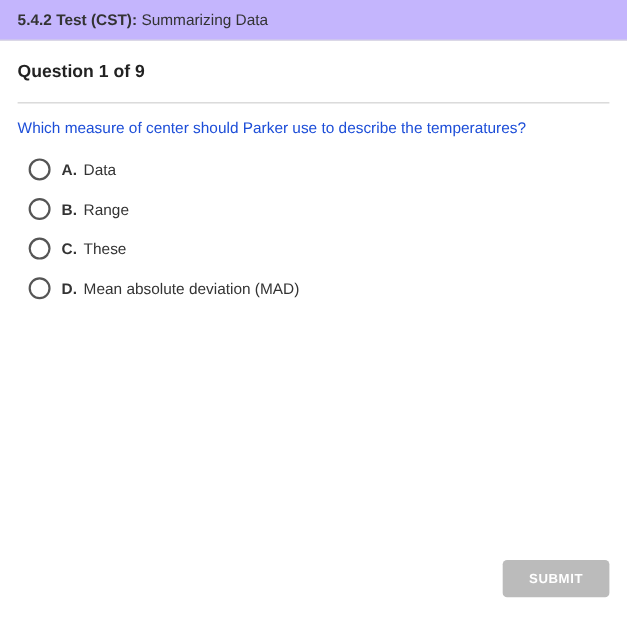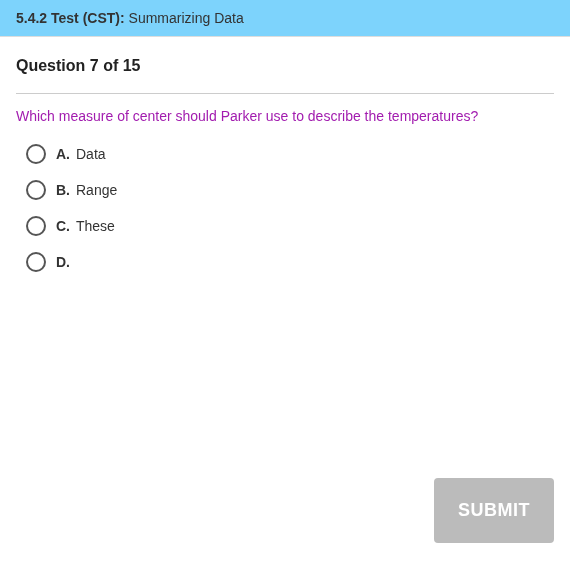--- a/index.html
+++ b/index.html
@@ -10,21 +10,21 @@
 
     body {
       width: 570px;
       height: 563px;
       font-family: Arial, sans-serif;
       background: #fff;
       overflow: hidden;
     }
 
     .header {
-      background: #7dd3fc;
+      background: #c4b5fd;
       border-bottom: 1px solid #ddd;
       padding: 10px 16px;
       font-size: 14px;
       color: #333;
     }
 
     .header-title-label {
       font-weight: bold;
     }
 
@@ -46,21 +46,21 @@
     .question-text {
       font-size: 14px;
       color: #333;
       margin-left: 36px;
       margin-bottom: 18px;
       line-height: 1.6;
     }
 
     .question-prompt {
       font-size: 14px;
-      color: #a21caf;
+      color: #1d4ed8;
       margin-bottom: 12px;
       border-top: 1px solid #ccc;
       padding-top: 14px;
     }
 
     .options-list {
       list-style: none;
       margin-left: 10px;
     }
 
@@ -100,38 +100,38 @@
     .footer {
       position: absolute;
       bottom: 20px;
       right: 16px;
     }
 
     .submit-button {
       background: #bbb;
       color: #fff;
       border: none;
-      padding: 22px 24px;
-      font-size: 18px;
+      padding: 10px 24px;
+      font-size: 12px;
       font-weight: bold;
       border-radius: 4px;
       cursor: pointer;
       letter-spacing: 0.5px;
     }
   </style>
 </head>
 <body>
 
 <div class="header">
   <span class="header-title-label">5.4.2  Test (CST):</span>
   <span class="header-subtitle">Summarizing Data</span>
 </div>
 
 <div class="content">
-  <div class="question-label">Question 7 of 15</div>
+  <div class="question-label">Question 1 of 9</div>
 
 
   <div class="question-prompt">Which measure of center should Parker use to describe the temperatures?</div>
 
   <ul class="options-list">
   <li class="option-item">
         <input type="radio" name="answer" class="option-radio" style="">
         <span class="option-letter">A.</span>
         <span>Data</span>
       </li>
@@ -141,19 +141,20 @@
         <span>Range</span>
       </li>
       <li class="option-item">
         <input type="radio" name="answer" class="option-radio" style="">
         <span class="option-letter">C.</span>
         <span>These</span>
       </li>
       <li class="option-item">
         <input type="radio" name="answer" class="option-radio" style="">
         <span class="option-letter">D.</span>
+        <span>Mean absolute deviation (MAD)</span>
       </li>
     </ul>
 </div>
 
 <div class="footer">
   <button class="submit-button">SUBMIT</button>
 </div>
 
 </body></html>

